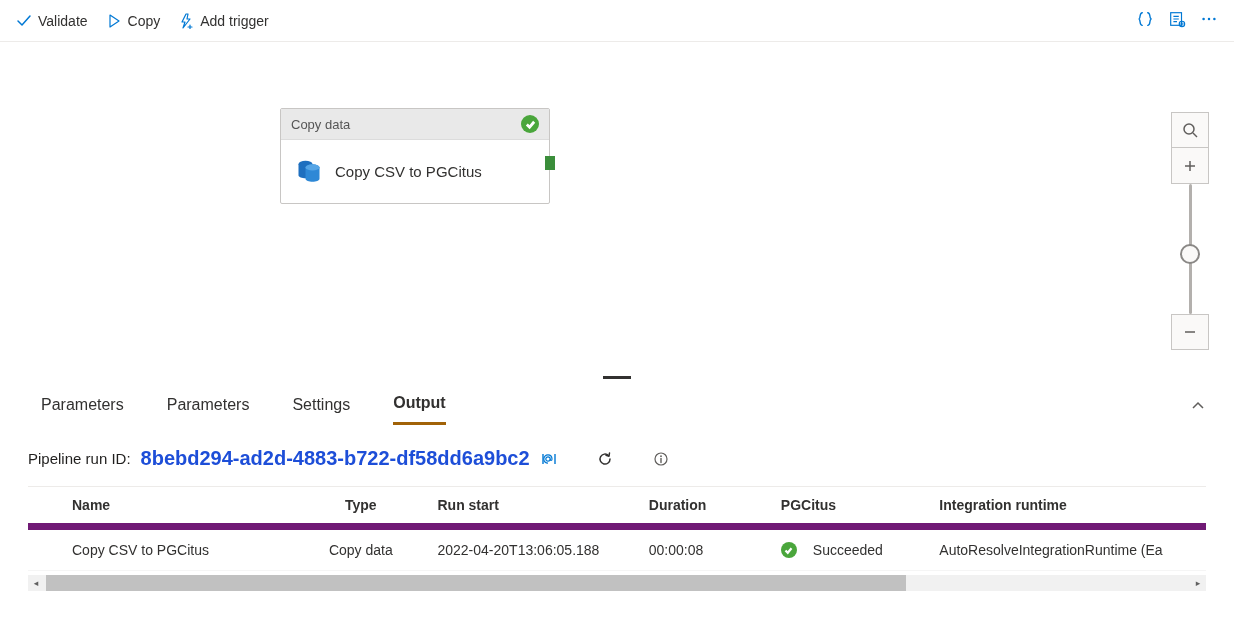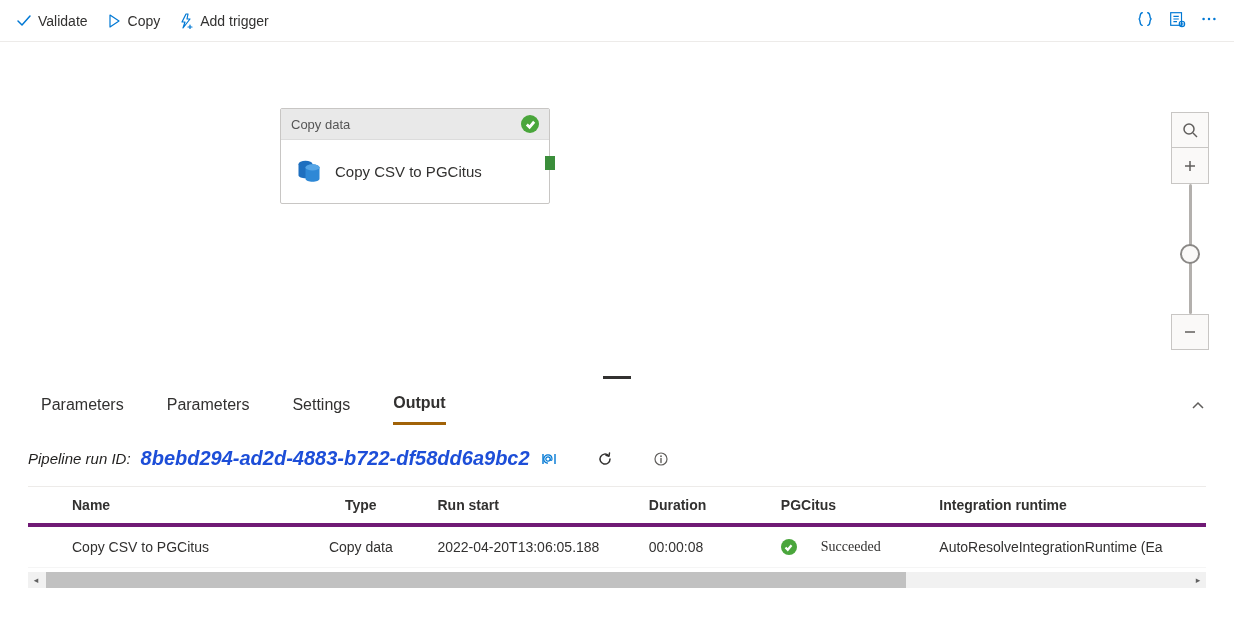--- a/index.html
+++ b/index.html
@@ -100,48 +100,47 @@
   }
   .tab.active {
     font-weight:600; border-bottom:3px solid #a16207;
   }
   .collapse-caret { margin-left:auto; cursor:pointer;}
   .collapse-caret svg { width:16px; height:16px; stroke:#605e5c; fill:none; stroke-width:1.5;}
   .run-info-row {
     display:flex; align-items:center;
     padding: 22px 28px 16px 28px;
     gap: 10px;
-    font-style: italic;
   }
   .run-info-row .lbl { font-size:15px; color:#201f1e;}
   .run-info-row .val { font-size:20px; font-weight:600; color:#1d4ed8;}
   .run-info-row .mini-btn { cursor:pointer; display:flex; align-items:center;}
   .run-info-row svg { width:18px; height:18px; }
   .run-info-row .gap { width:18px;}
   .run-link { margin-left:auto; color:#0078d4; font-size:15px; cursor:pointer;}
   
   .table-wrap { padding: 0 28px; overflow:hidden; }
   .table { width:100%; border-collapse:collapse; min-width:1110px;}
   .table th {
     text-align:left; font-size:14px; font-weight:600; color:#323130;
-    border-top:1px solid #edebe9; border-bottom:4px solid #701a75;
+    border-top:1px solid #edebe9; border-bottom:7px solid #701a75;
     padding:10px 8px;
   }
   .table td {
     padding:12px 8px; font-size:14px; color:#323130;
     border-bottom:1px solid #f5f5f5;
     white-space:nowrap; overflow:hidden; text-overflow:ellipsis;
   }
   .table th:nth-child(1), .table td:nth-child(1){ width:250px; padding-left:44px;}
   .table th:nth-child(2), .table td:nth-child(2){ width:130px;text-align:center;}
   .table th:nth-child(3), .table td:nth-child(3){ width:200px;}
   .table th:nth-child(4), .table td:nth-child(4){ width:125px;}
   .table th:nth-child(5), .table td:nth-child(5){ width:150px;}
   .table th:nth-child(6), .table td:nth-child(6){ width:260px;}
-  .cell-status { display:flex; align-items:center; gap:24px;font-family:Liberation Serif, serif;}
+  .cell-status { display:flex; align-items:center; gap:16px;}
   .cell-status .status-circle { width:16px; height:16px;}
   .cell-status .status-circle svg { width:9px; height:9px; stroke-width:3;}
   
   .hscroll {
     margin:4px 28px 0 28px; height:16px;
     position:relative;
   }
   .hscroll .track { height:16px; background:#f1f1f1; position:relative;}
   .hscroll .thumb {
     position:absolute; left:18px; right:300px; top:0; bottom:0; background:#c1c1c1;

